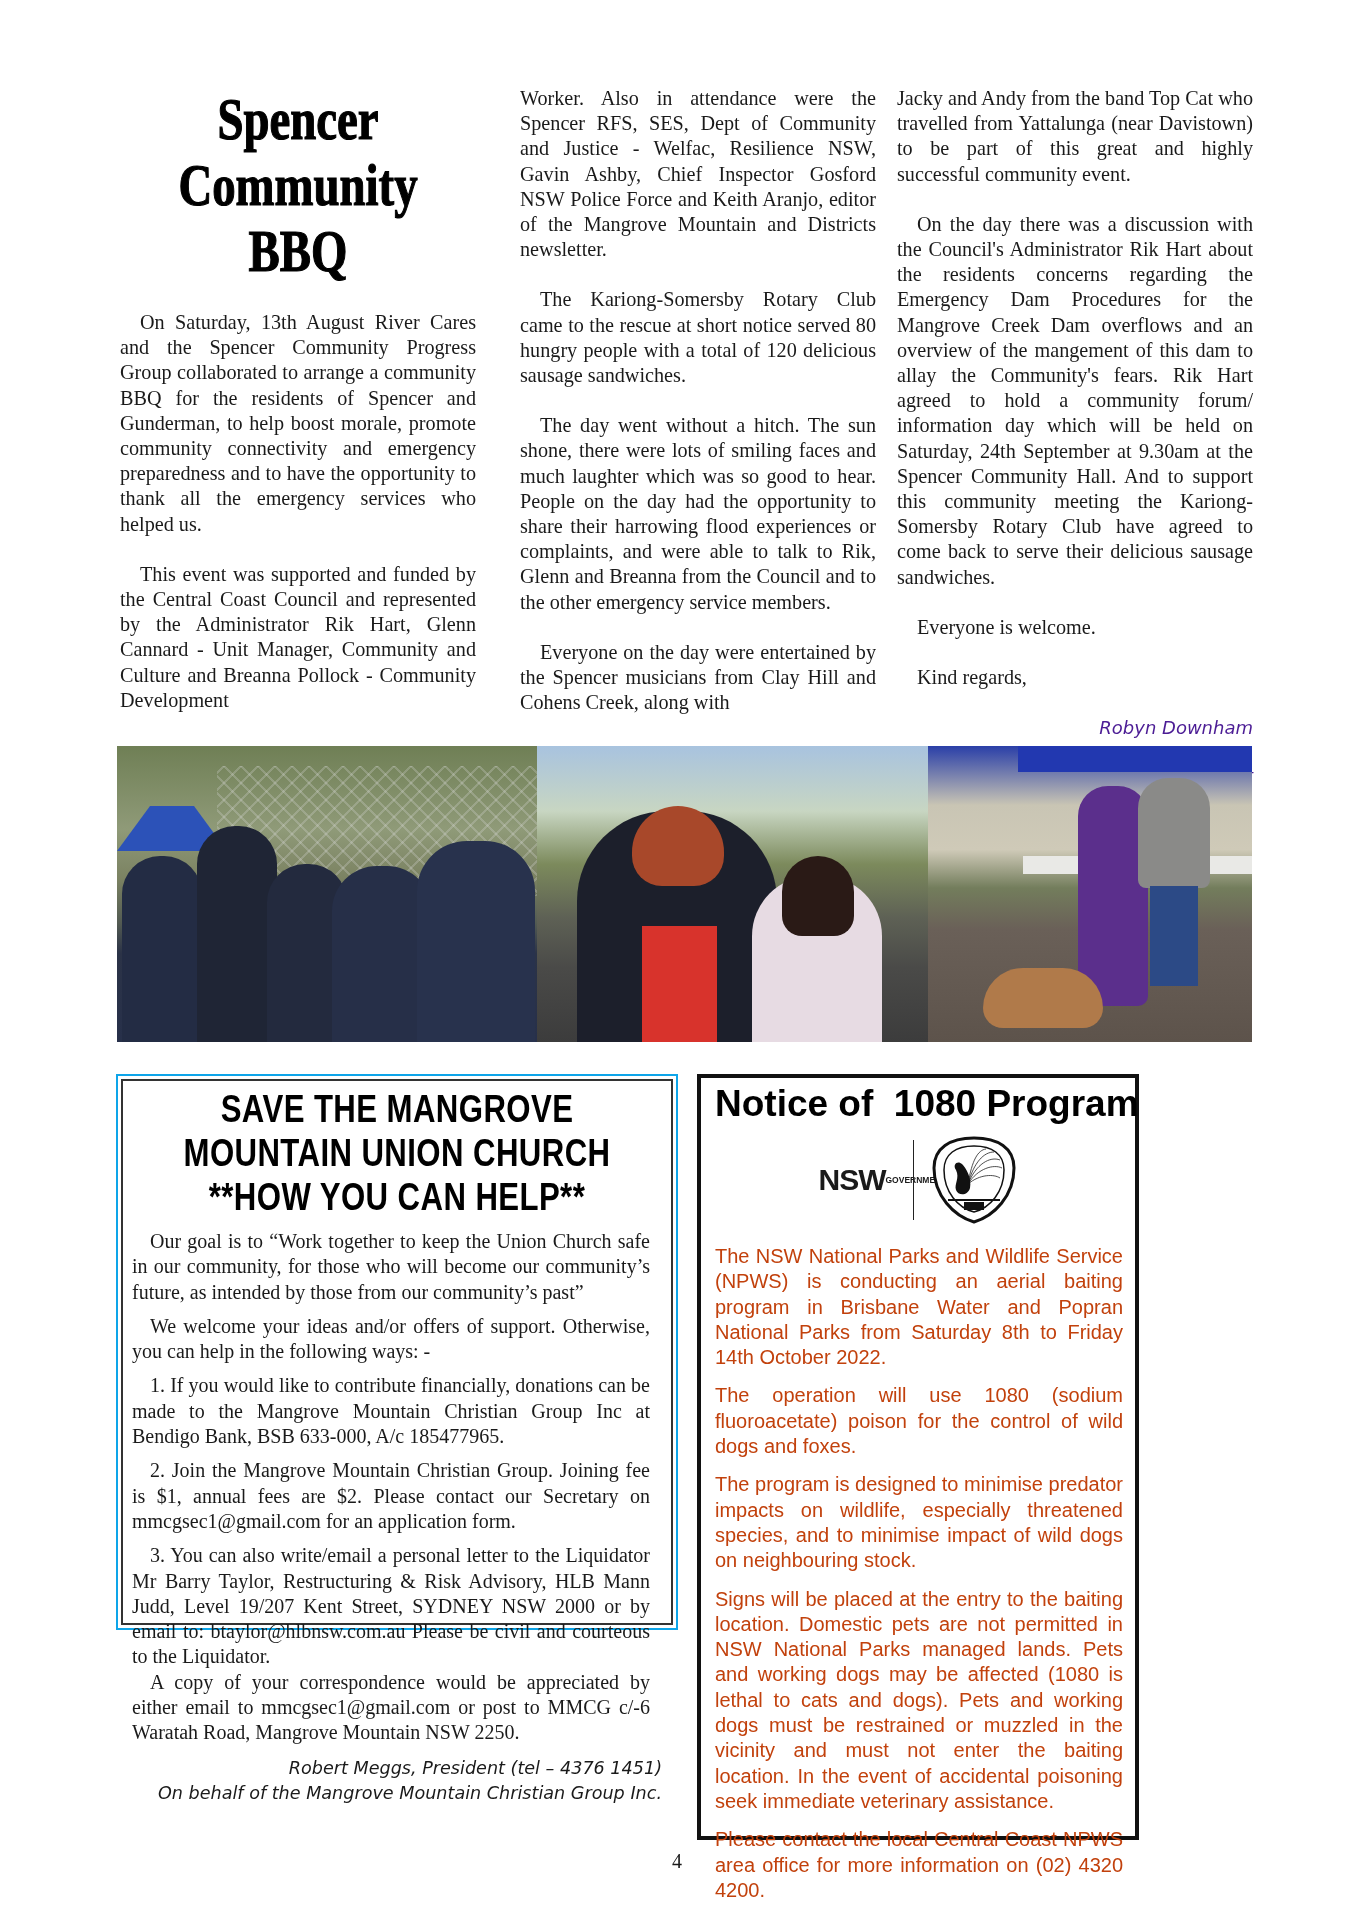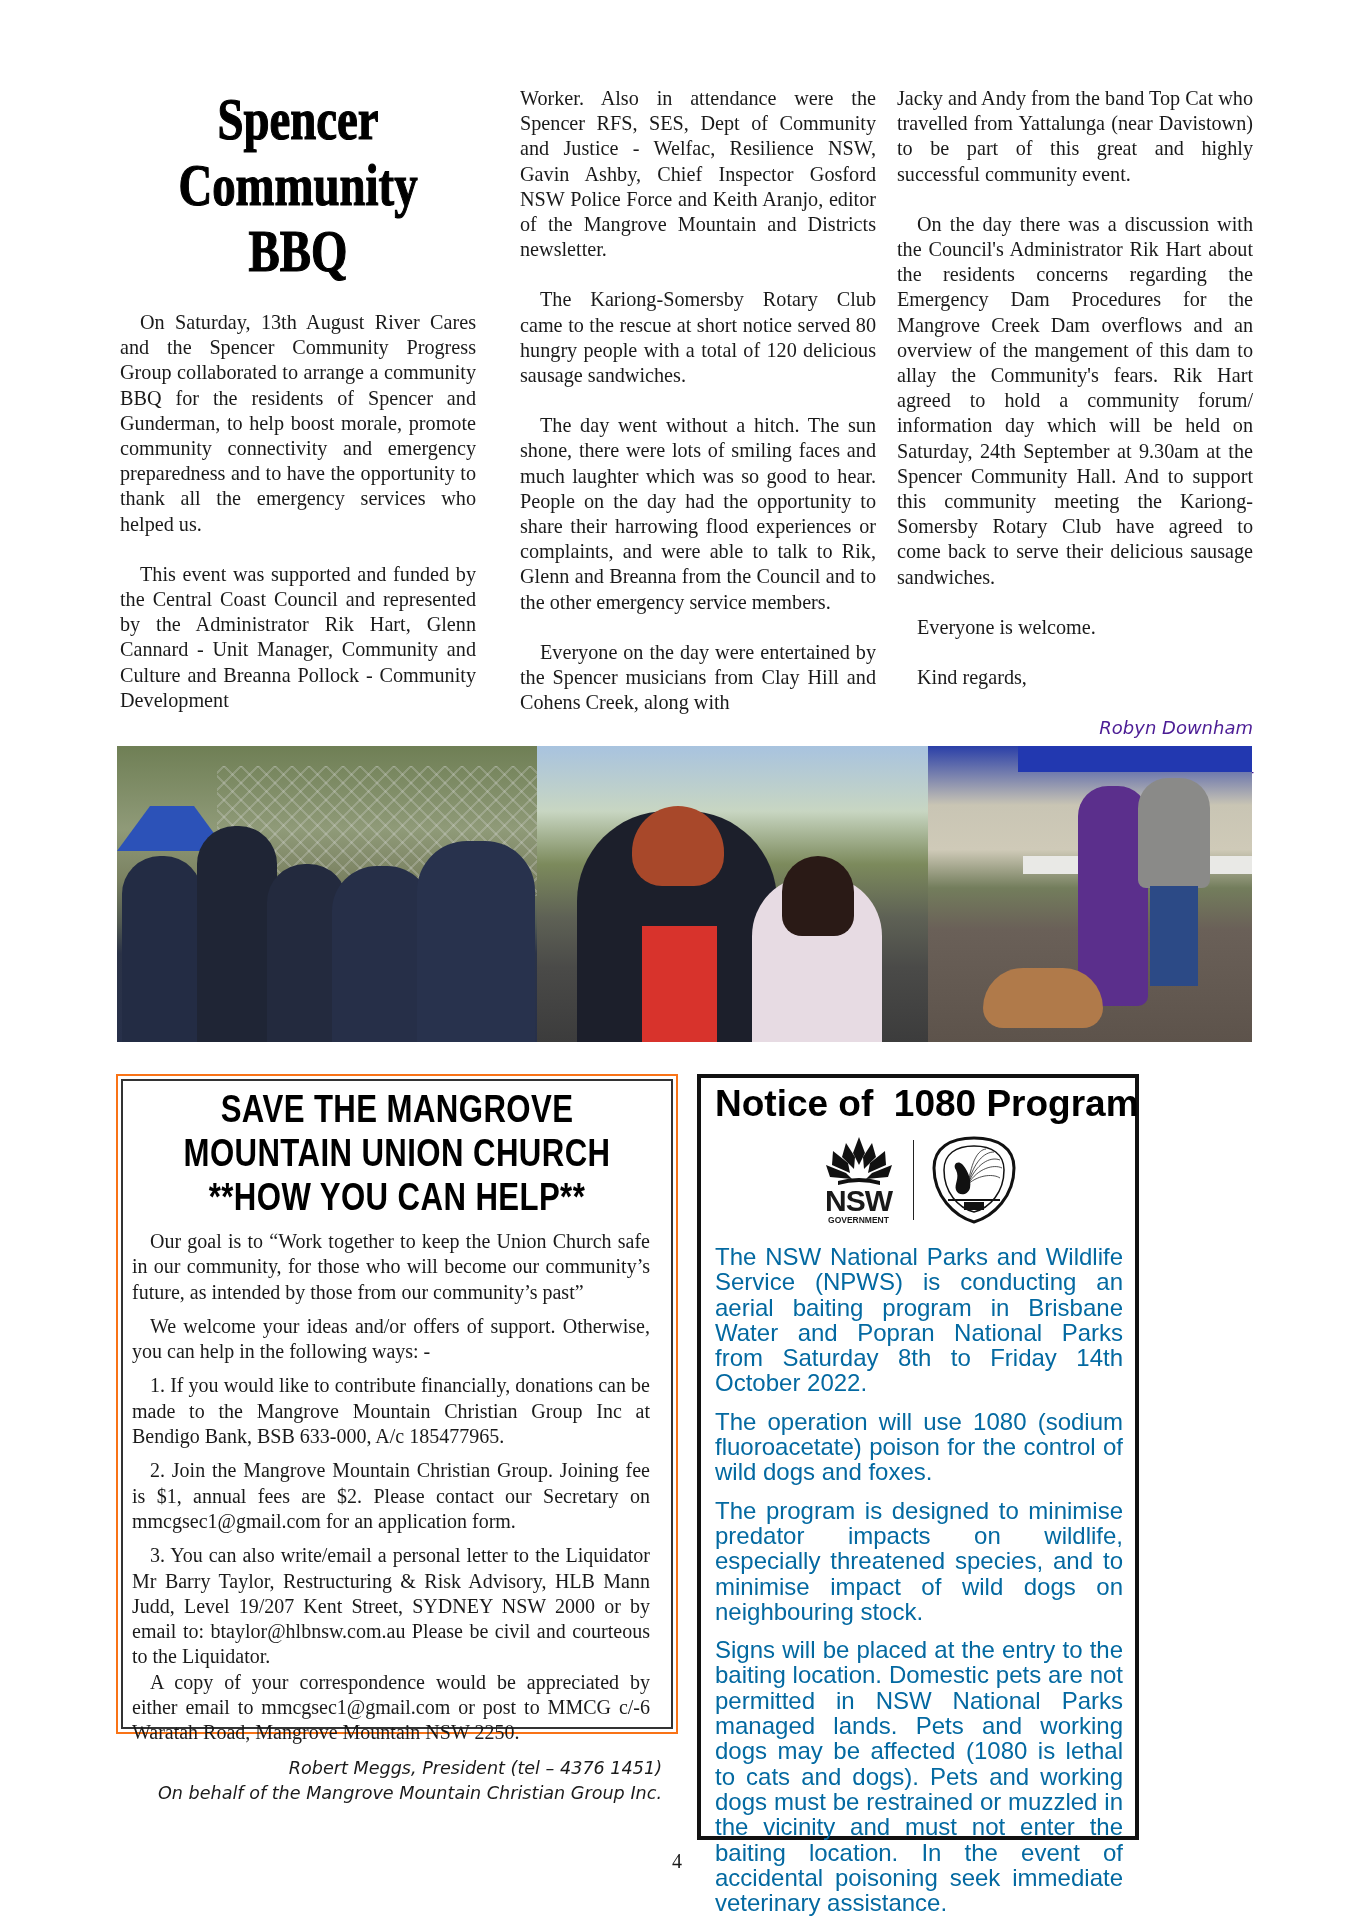--- a/index.html
+++ b/index.html
@@ -20,35 +20,35 @@
 
   
   .photos { position: absolute; left: 117px; top: 746px; width: 1135px; height: 296px; display: flex; }
   .photo { position: relative; height: 100%; overflow: hidden; }
   .photo1 { width: 420px; background: linear-gradient(180deg, #6f7f55 0%, #8f9a78 28%, #7b8262 45%, #525a52 60%, #2b3347 70%, #27304a 100%); }
   .photo2 { width: 391px; background: linear-gradient(180deg, #a8c3df 0%, #c8d6c2 22%, #7c8a5c 40%, #5e6155 58%, #4a4a48 75%, #3c3c3c 100%); }
   .photo3 { width: 324px; background: linear-gradient(180deg, #2a3fa8 0%, #c9c5b4 20%, #cfcab8 35%, #737d5c 48%, #6a6058 62%, #5d534b 100%); }
   .shape { position: absolute; }
 
   
-  .church { position: absolute; left: 116px; top: 1074px; width: 562px; height: 660px; border: 2px solid #f97316; box-sizing: border-box; padding: 3px; }
+  .church { position: absolute; left: 116px; top: 1074px; width: 562px; height: 556px; border: 2px solid #0ea5e9; box-sizing: border-box; padding: 3px; }
   .church-inner { border: 2px solid #333; height: 100%; box-sizing: border-box; padding: 6px 9px 0 9px; }
   .church h2 { font-family: "Liberation Sans", sans-serif; font-weight: 700; font-size: 38px; line-height: 44px; margin: 0 0 10px 0; text-align: center; transform: scaleX(0.82); letter-spacing: 0.5px; color: #000; }
   .church p { font-family: "Liberation Serif", serif; font-size: 20px; line-height: 25.3px; margin: 0 12px 9px 0; text-align: justify; text-indent: 18px; }
   .church p.tight { margin-bottom: 0; }
   .church .sig { font-family: "DejaVu Sans", sans-serif; font-style: italic; font-size: 17.6px; line-height: 25px; text-align: right; margin: 10px 0 0 0; }
 
   .notice { position: absolute; left: 697px; top: 1074px; width: 442px; height: 766px; border: 4px solid #111; box-sizing: border-box; padding: 4px 12px 0 14px; }
   .notice h2 { font-family: "Liberation Sans", sans-serif; font-weight: 700; font-size: 37px; line-height: 44px; margin: 0; text-align: center; white-space: pre; color: #000; }
   .logos { display: flex; justify-content: center; align-items: center; gap: 14px; height: 100px; margin: 4px 0 14px 0; }
-  .nsw-logo { display: flex; flex-direction: column; align-items: center; width: 80px; }
+  .nsw-logo { display: flex; flex-direction: row; align-items: center; width: 80px; }
   .nsw-text { font-family: "Liberation Sans", sans-serif; font-weight: 700; font-size: 30px; line-height: 28px; letter-spacing: -1px; }
   .gov-text { font-family: "Liberation Sans", sans-serif; font-weight: 700; font-size: 8.5px; line-height: 10px; }
   .logo-divider { width: 1px; height: 80px; background: #222; }
-  .notice p { font-family: "Liberation Sans", sans-serif; font-size: 24px; line-height: 25.3px; margin: 0 0 13px 0; text-align: justify; color: #0369a1; }
+  .notice p { font-family: "Liberation Sans", sans-serif; font-size: 20px; line-height: 25.3px; margin: 0 0 13px 0; text-align: justify; color: #c2410c; }
 
   .page-number { position: absolute; left: 672px; top: 1850px; font-family: "Liberation Serif", serif; font-size: 20px; }
 </style>
 </head>
 <body>
 
 <div class="col col1">
   <h1 class="headline">
     <span>Spencer</span><br>
     <span>Community</span><br>

